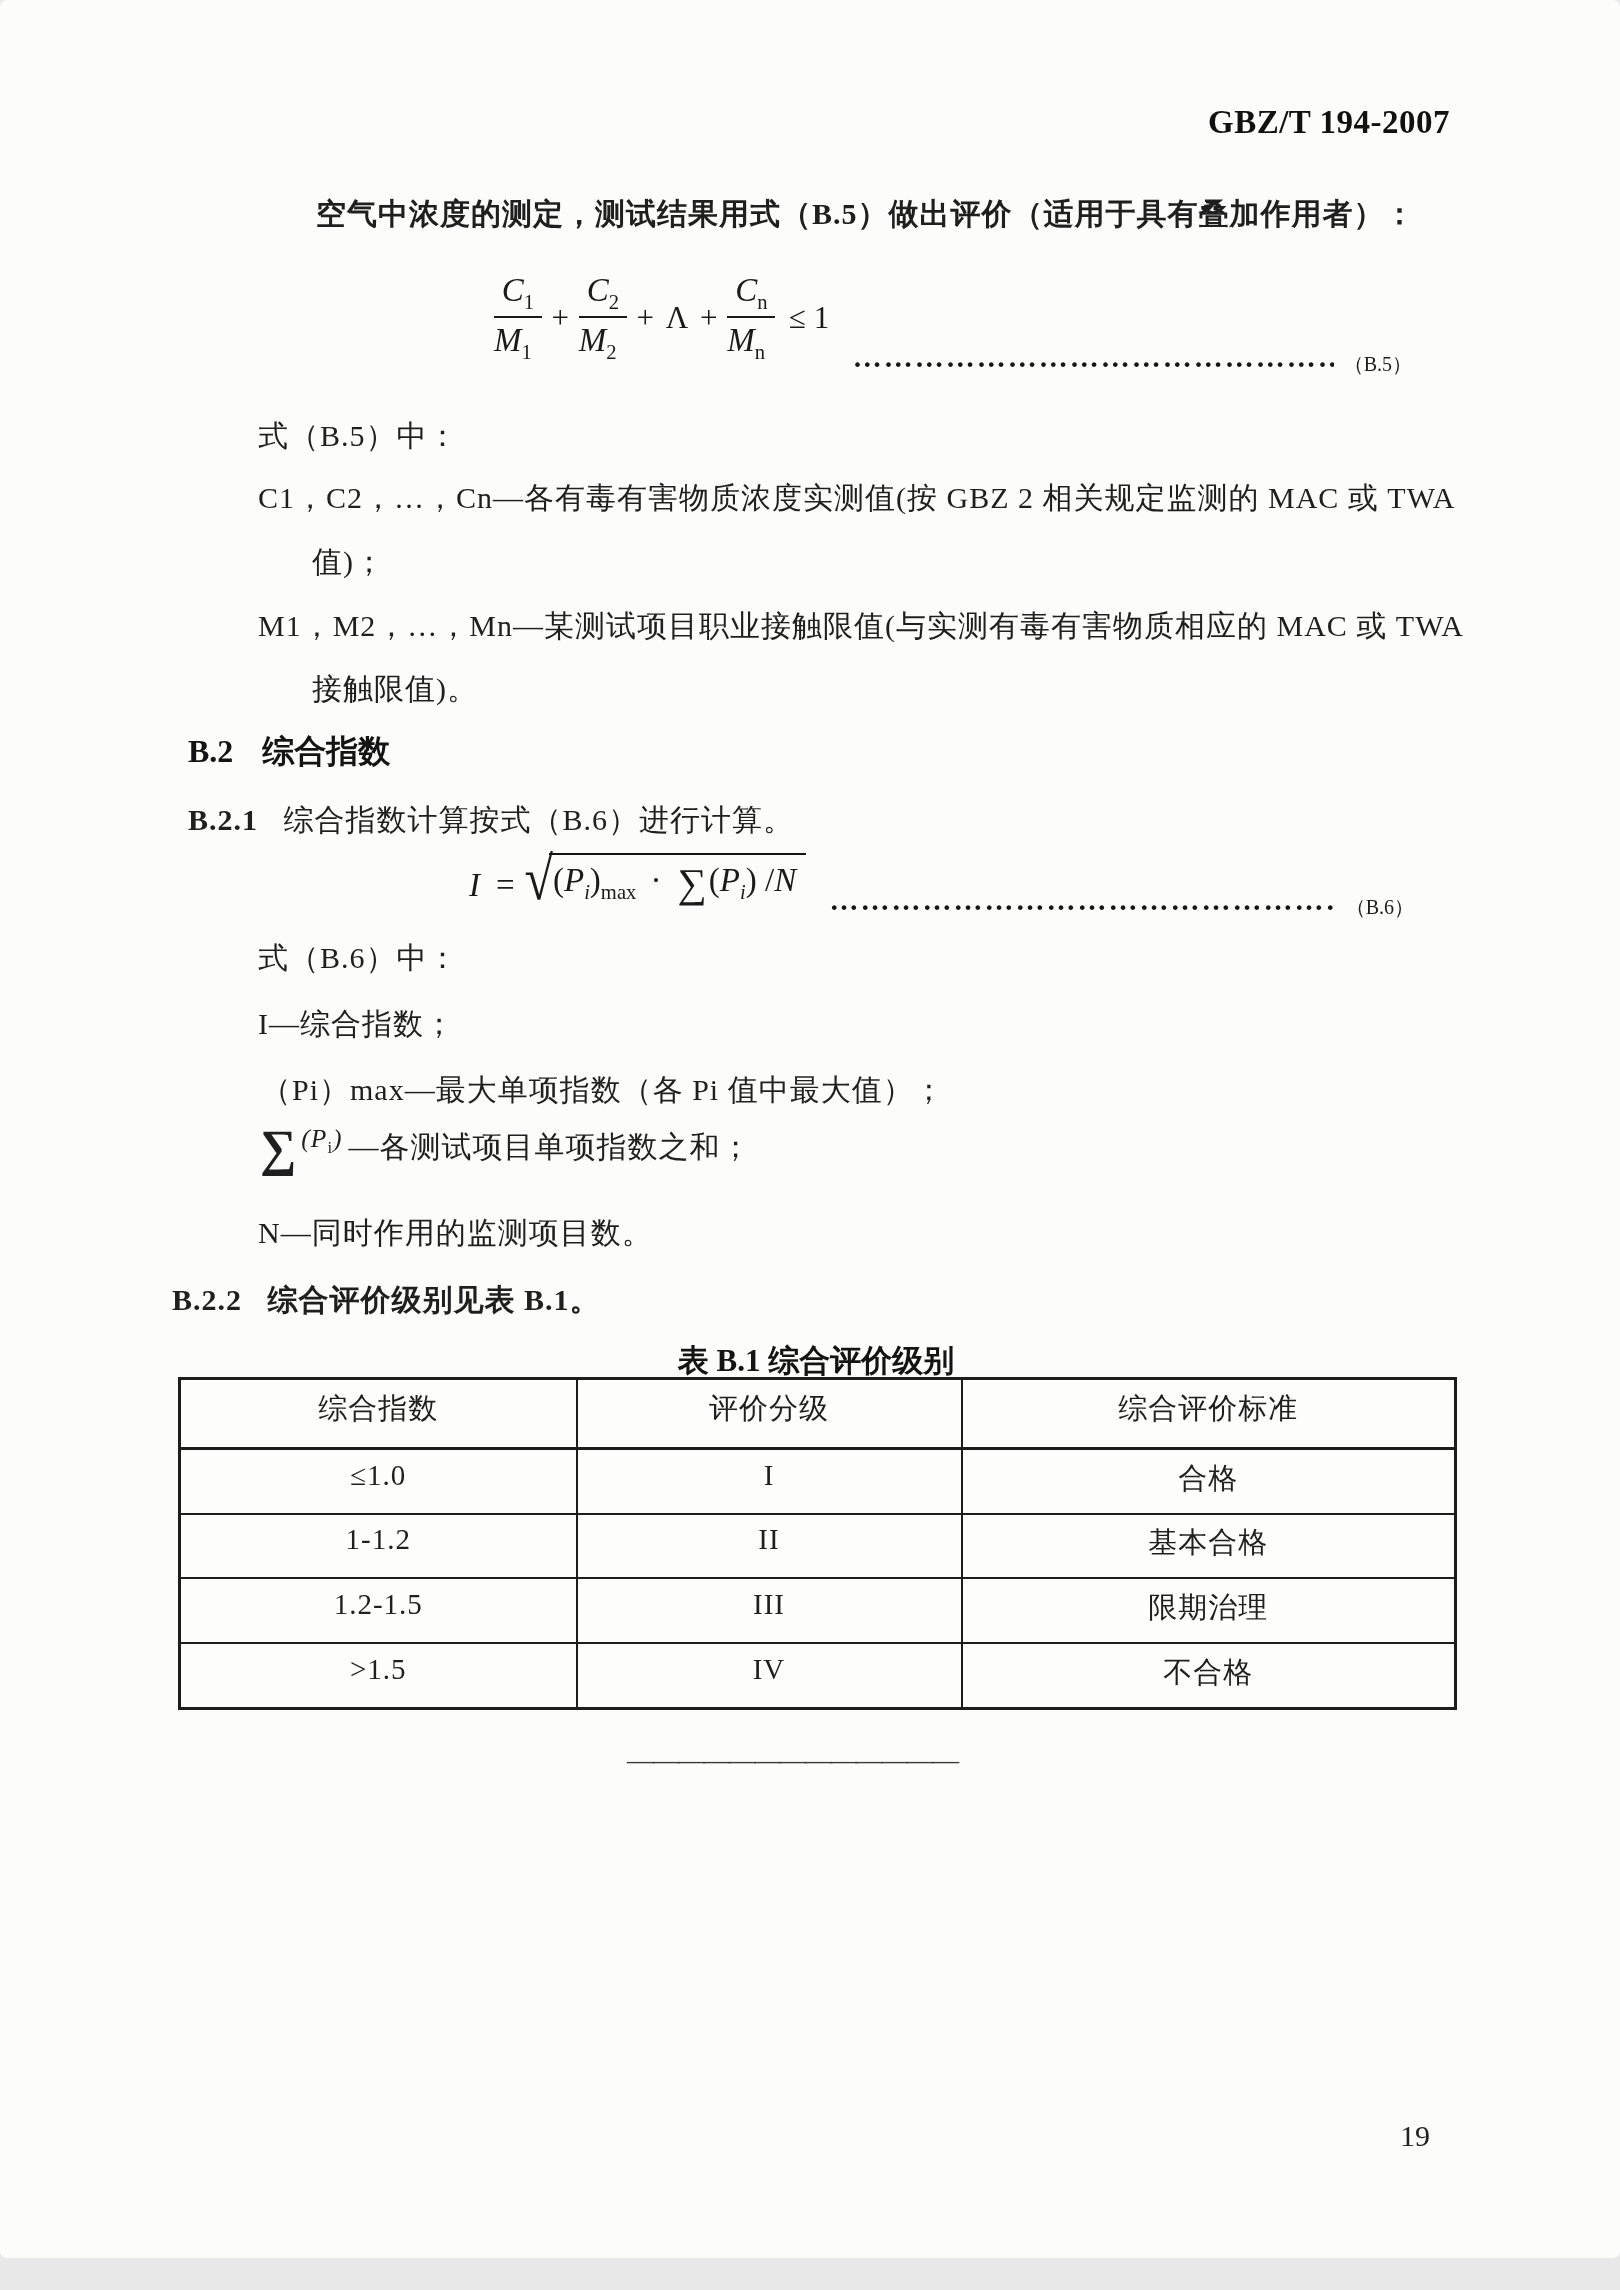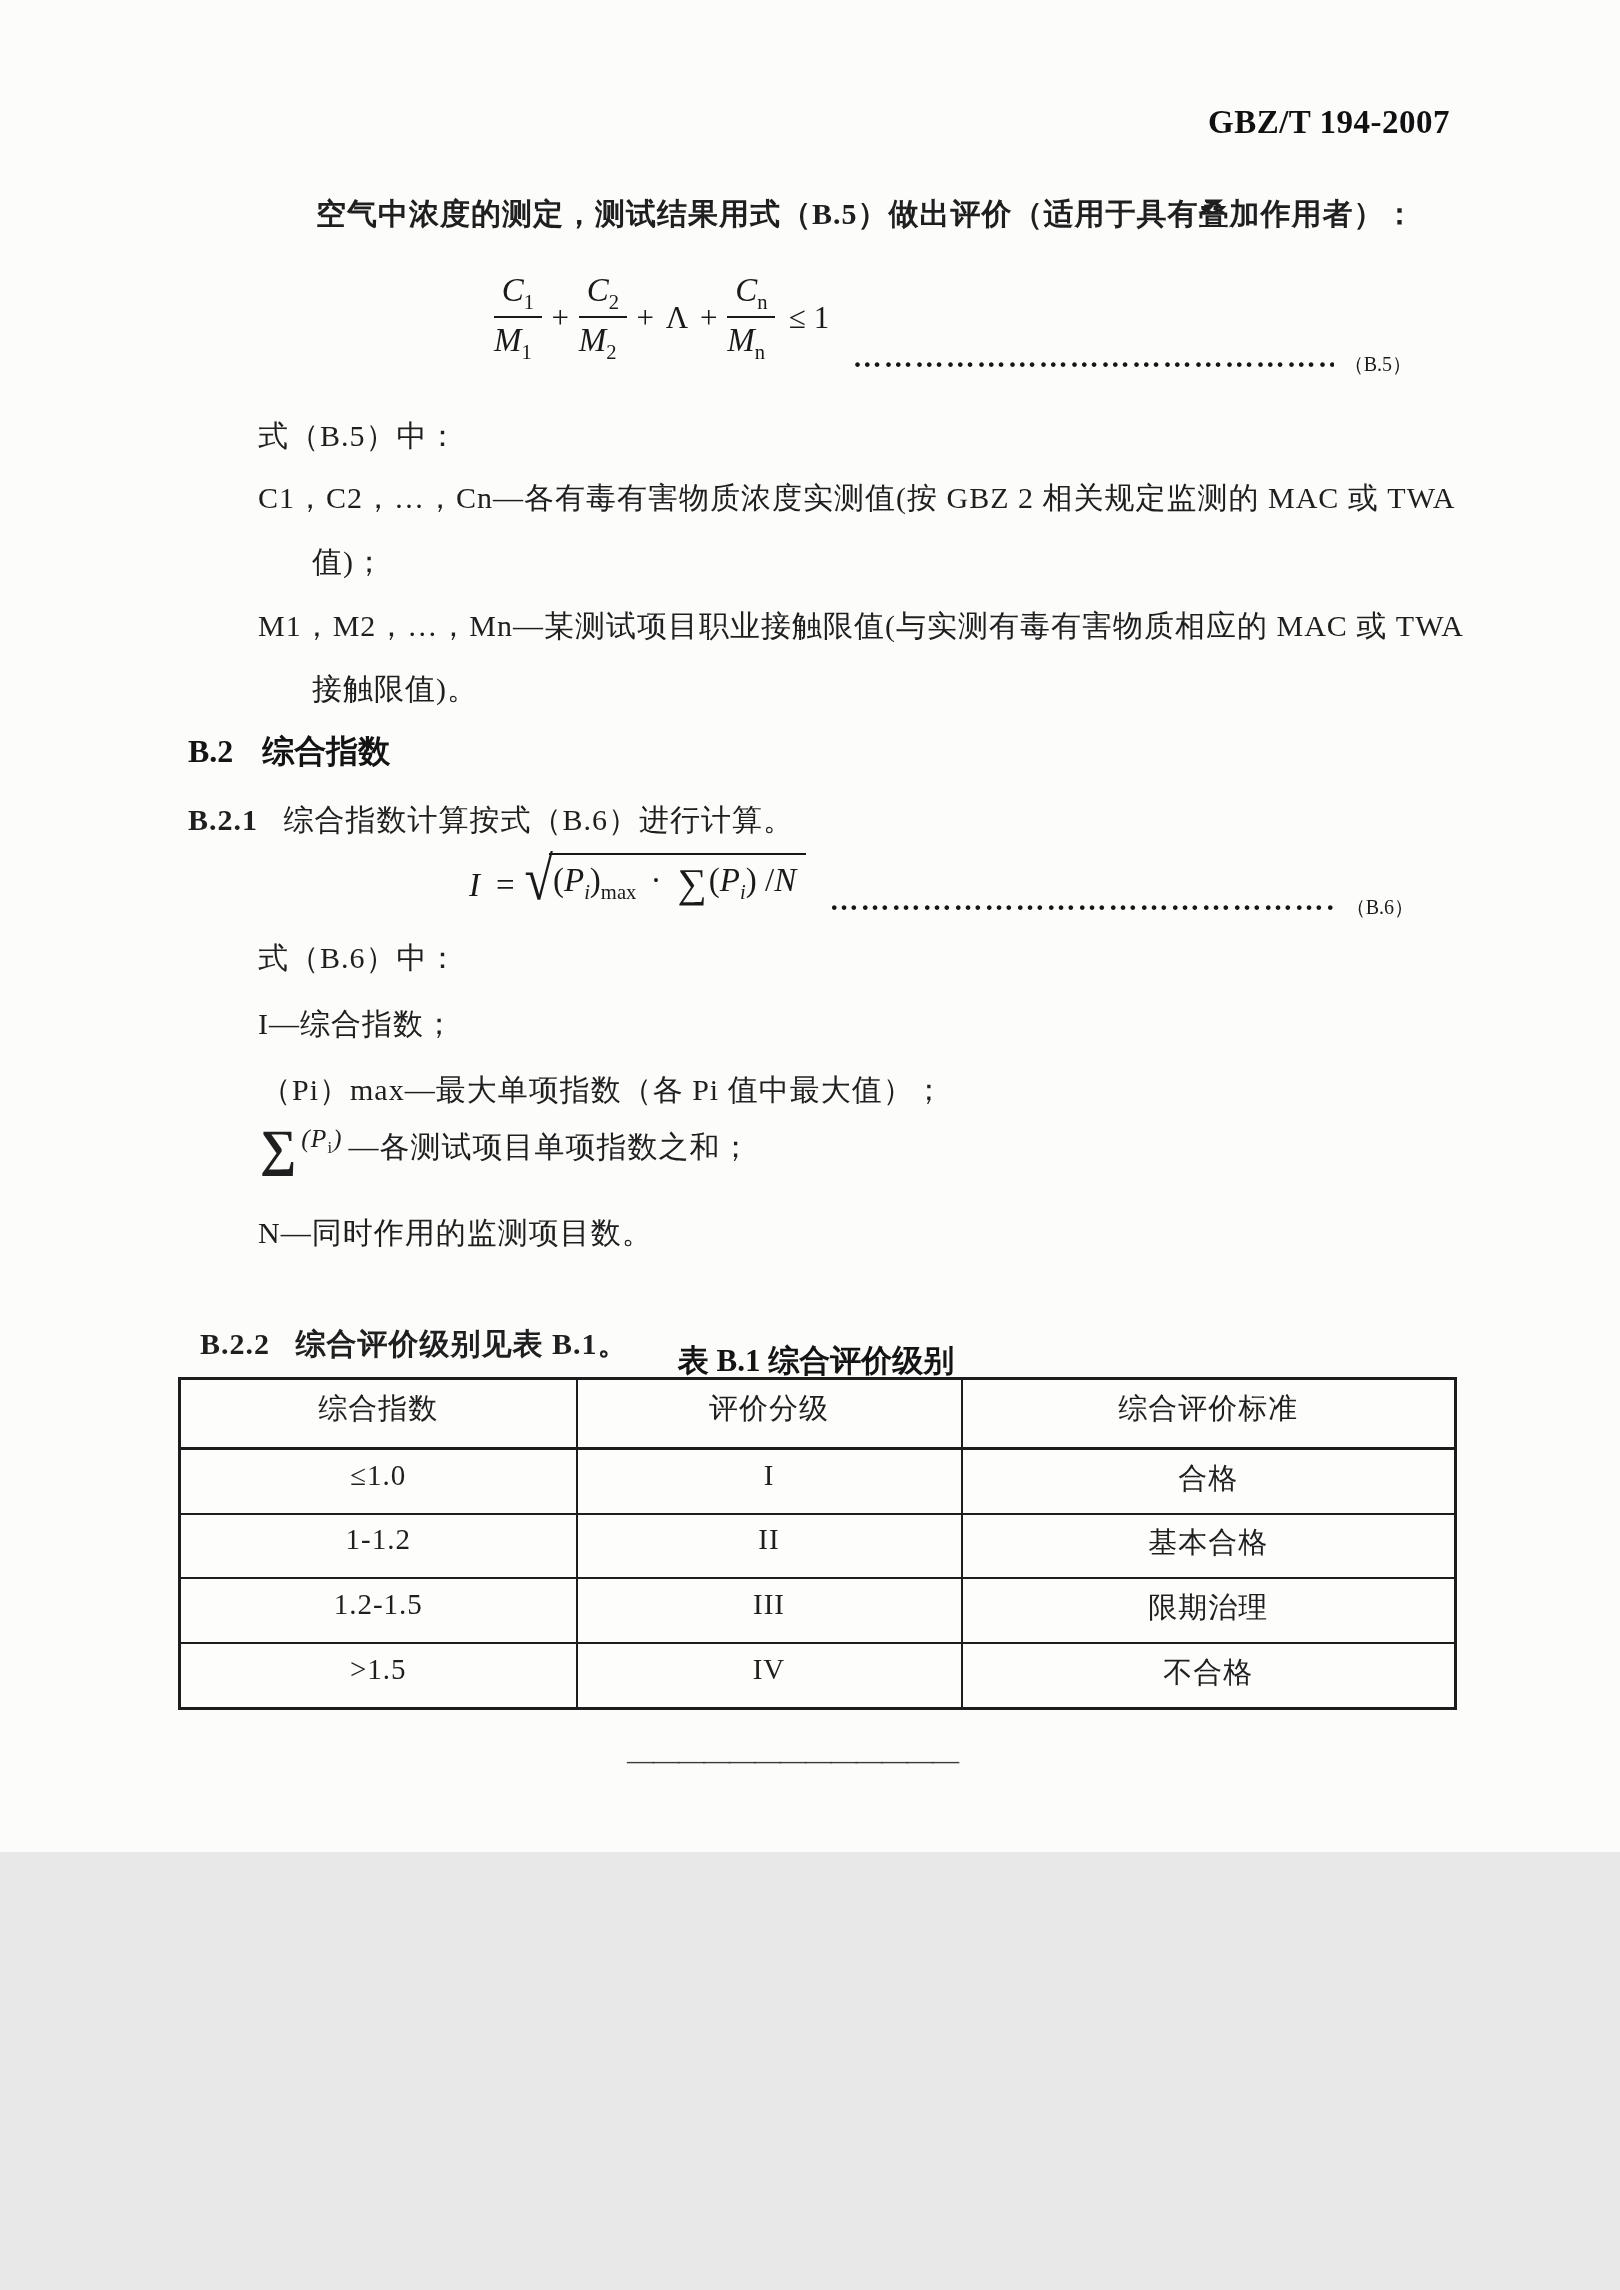--- a/index.html
+++ b/index.html
@@ -2,25 +2,26 @@
 <html lang="zh"><head>
 <meta charset="utf-8">
 <style>
   html,body{margin:0;padding:0;}
   body{
     background:#e8e8e8;
     font-family:"Liberation Serif","DejaVu Serif",serif;
   }
   .page{
     position:relative;
-    width:1620px;height:1852px;
+    width:1620px;height:2258px;
     margin:0 auto;
     background:#fcfcfb;
     color:#1c1c1c;
     overflow:hidden;
+    border-radius:7px;
   }
   .abs{position:absolute;}
   .body-text{
     font-size:30px;
     letter-spacing:1px;
     white-space:nowrap;
     color:#1f1f1f;
   }
   .doc-code{
     font-size:33px;
@@ -214,21 +215,21 @@
   <div class="abs body-text" style="left:261px;top:1070px;">（Pi）max—最大单项指数（各 Pi 值中最大值）；</div>
 
   <div class="abs body-text sigma-def" style="left:258px;top:1123px;">
     <span class="big-sigma">∑</span>
     <span class="sigma-sup"><span>(</span><span>P</span><sub>i</sub><span>)</span></span>
     <span class="sigma-text">—各测试项目单项指数之和；</span>
   </div>
 
   <div class="abs body-text" style="left:258px;top:1213px;">N—同时作用的监测项目数。</div>
 
-  <div class="abs body-text mixed-heading bold-line" style="left:200px;top:1280px;margin-top:44px;">
+  <div class="abs body-text mixed-heading bold-line" style="left:172px;top:1280px;">
     <span class="h-num" style="font-weight:bold;">B.2.2</span><span class="h-text">综合评价级别见表 B.1。</span>
   </div>
 
   <div class="abs tbl-title" style="left:178px;width:1276px;top:1340px;">表 B.1 综合评价级别</div>
 
   <table class="b1 abs" style="left:178px;top:1377px;">
     <colgroup>
       <col style="width:397px">
         <col style="width:385px">
         <col style="width:494px">

